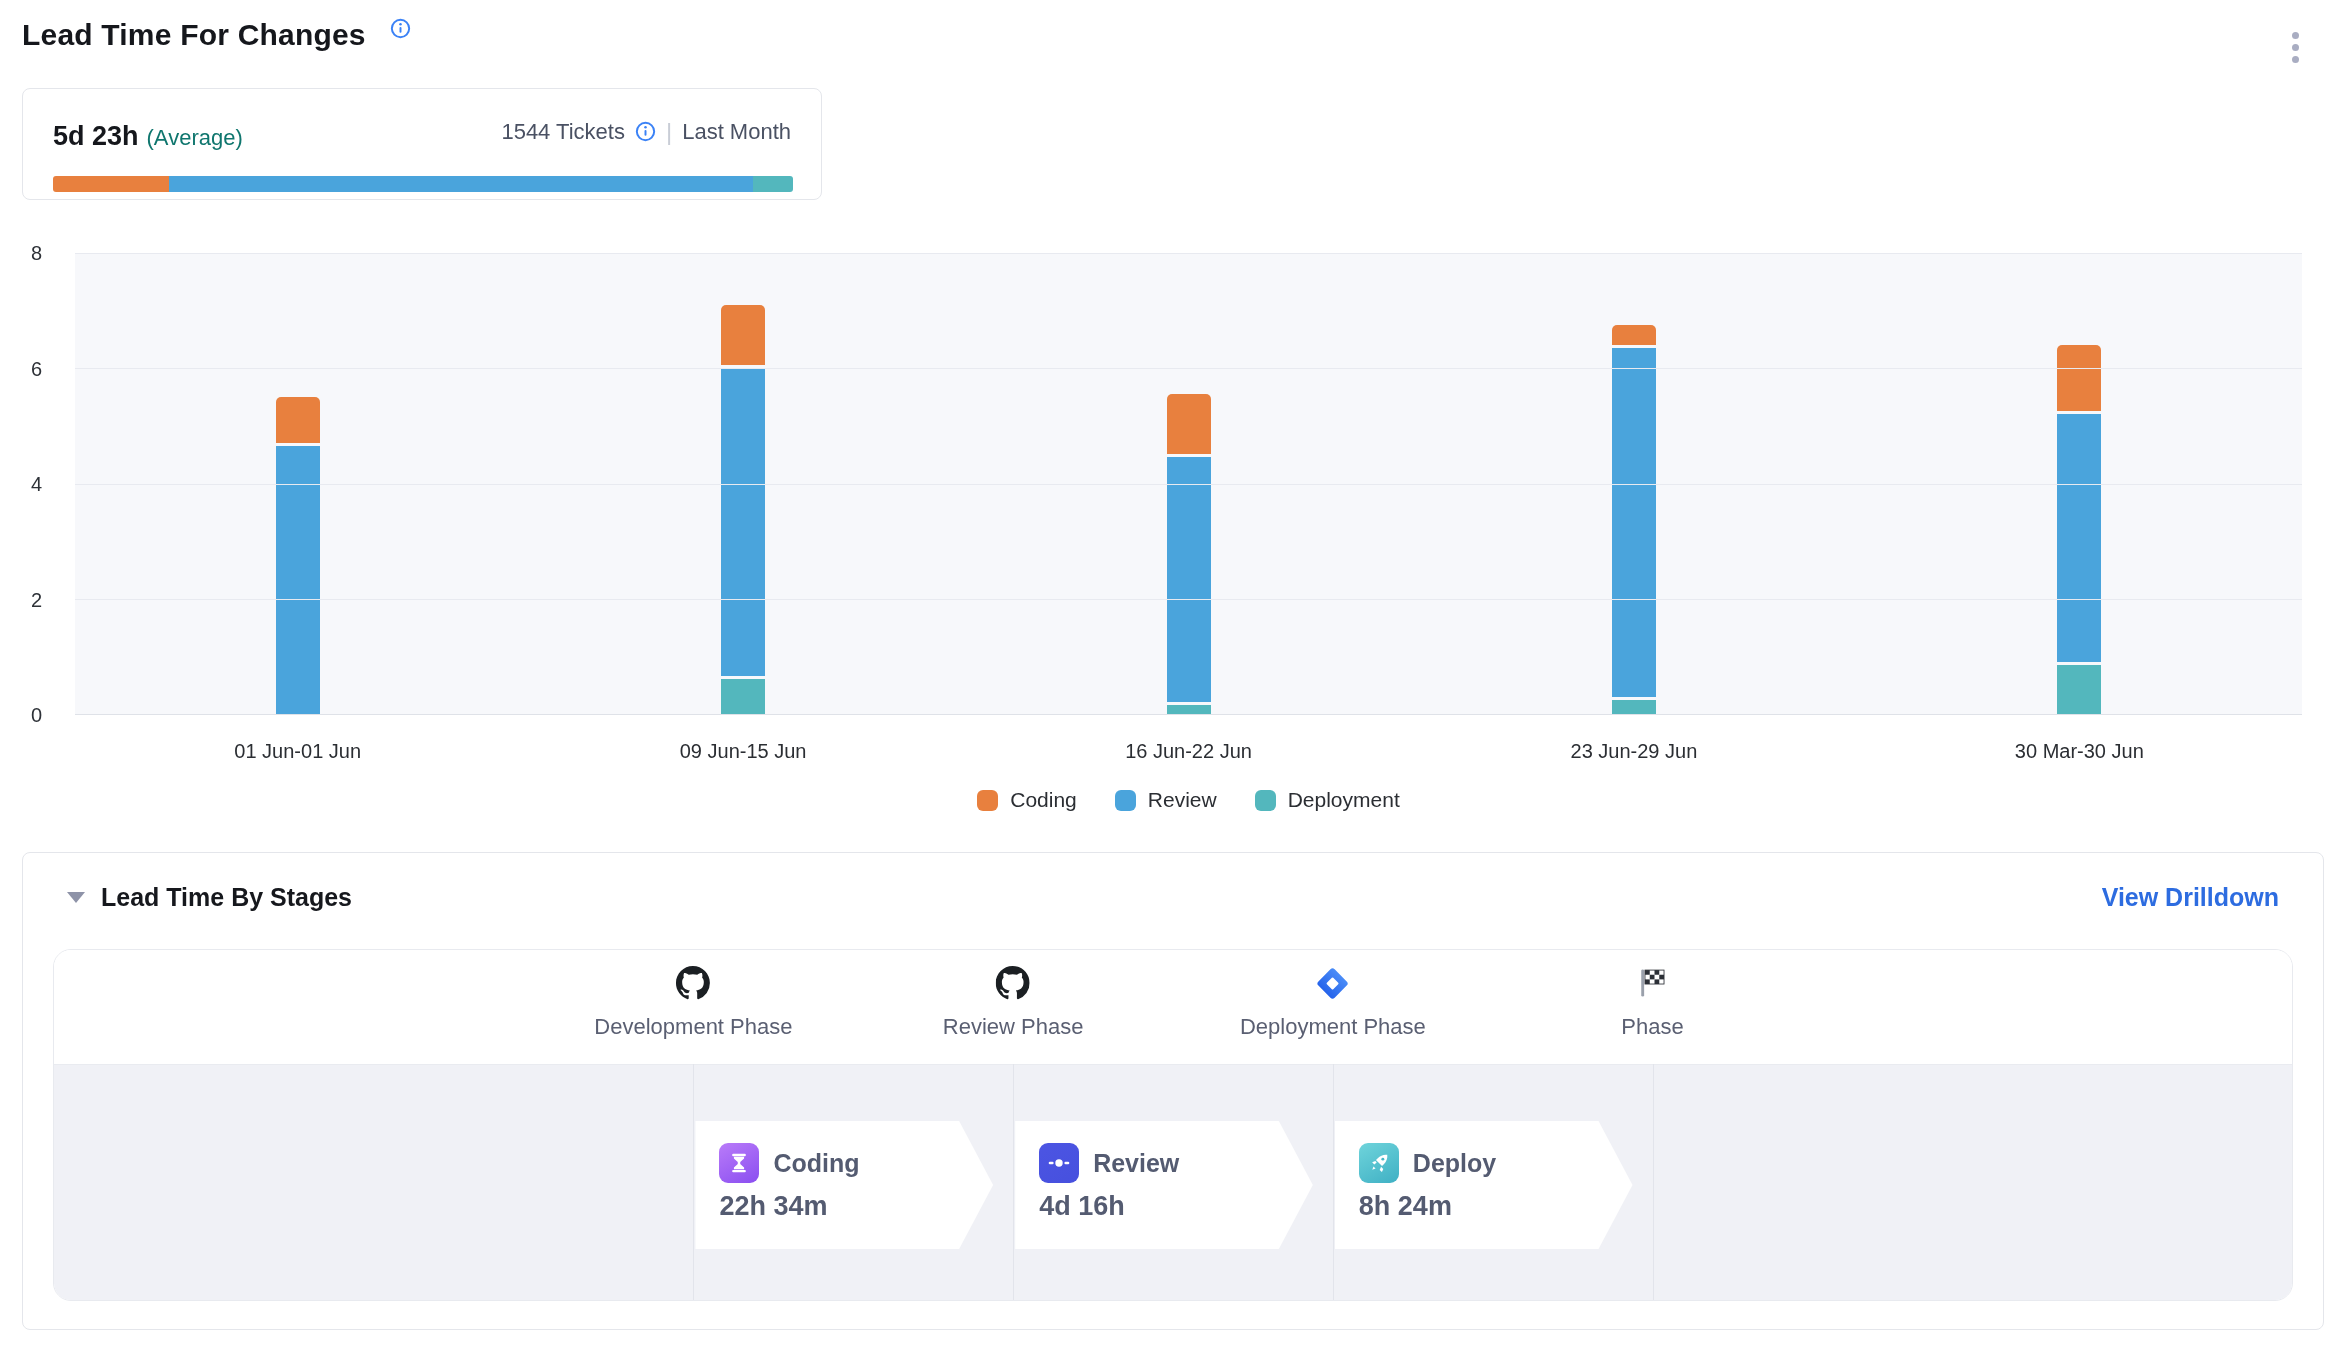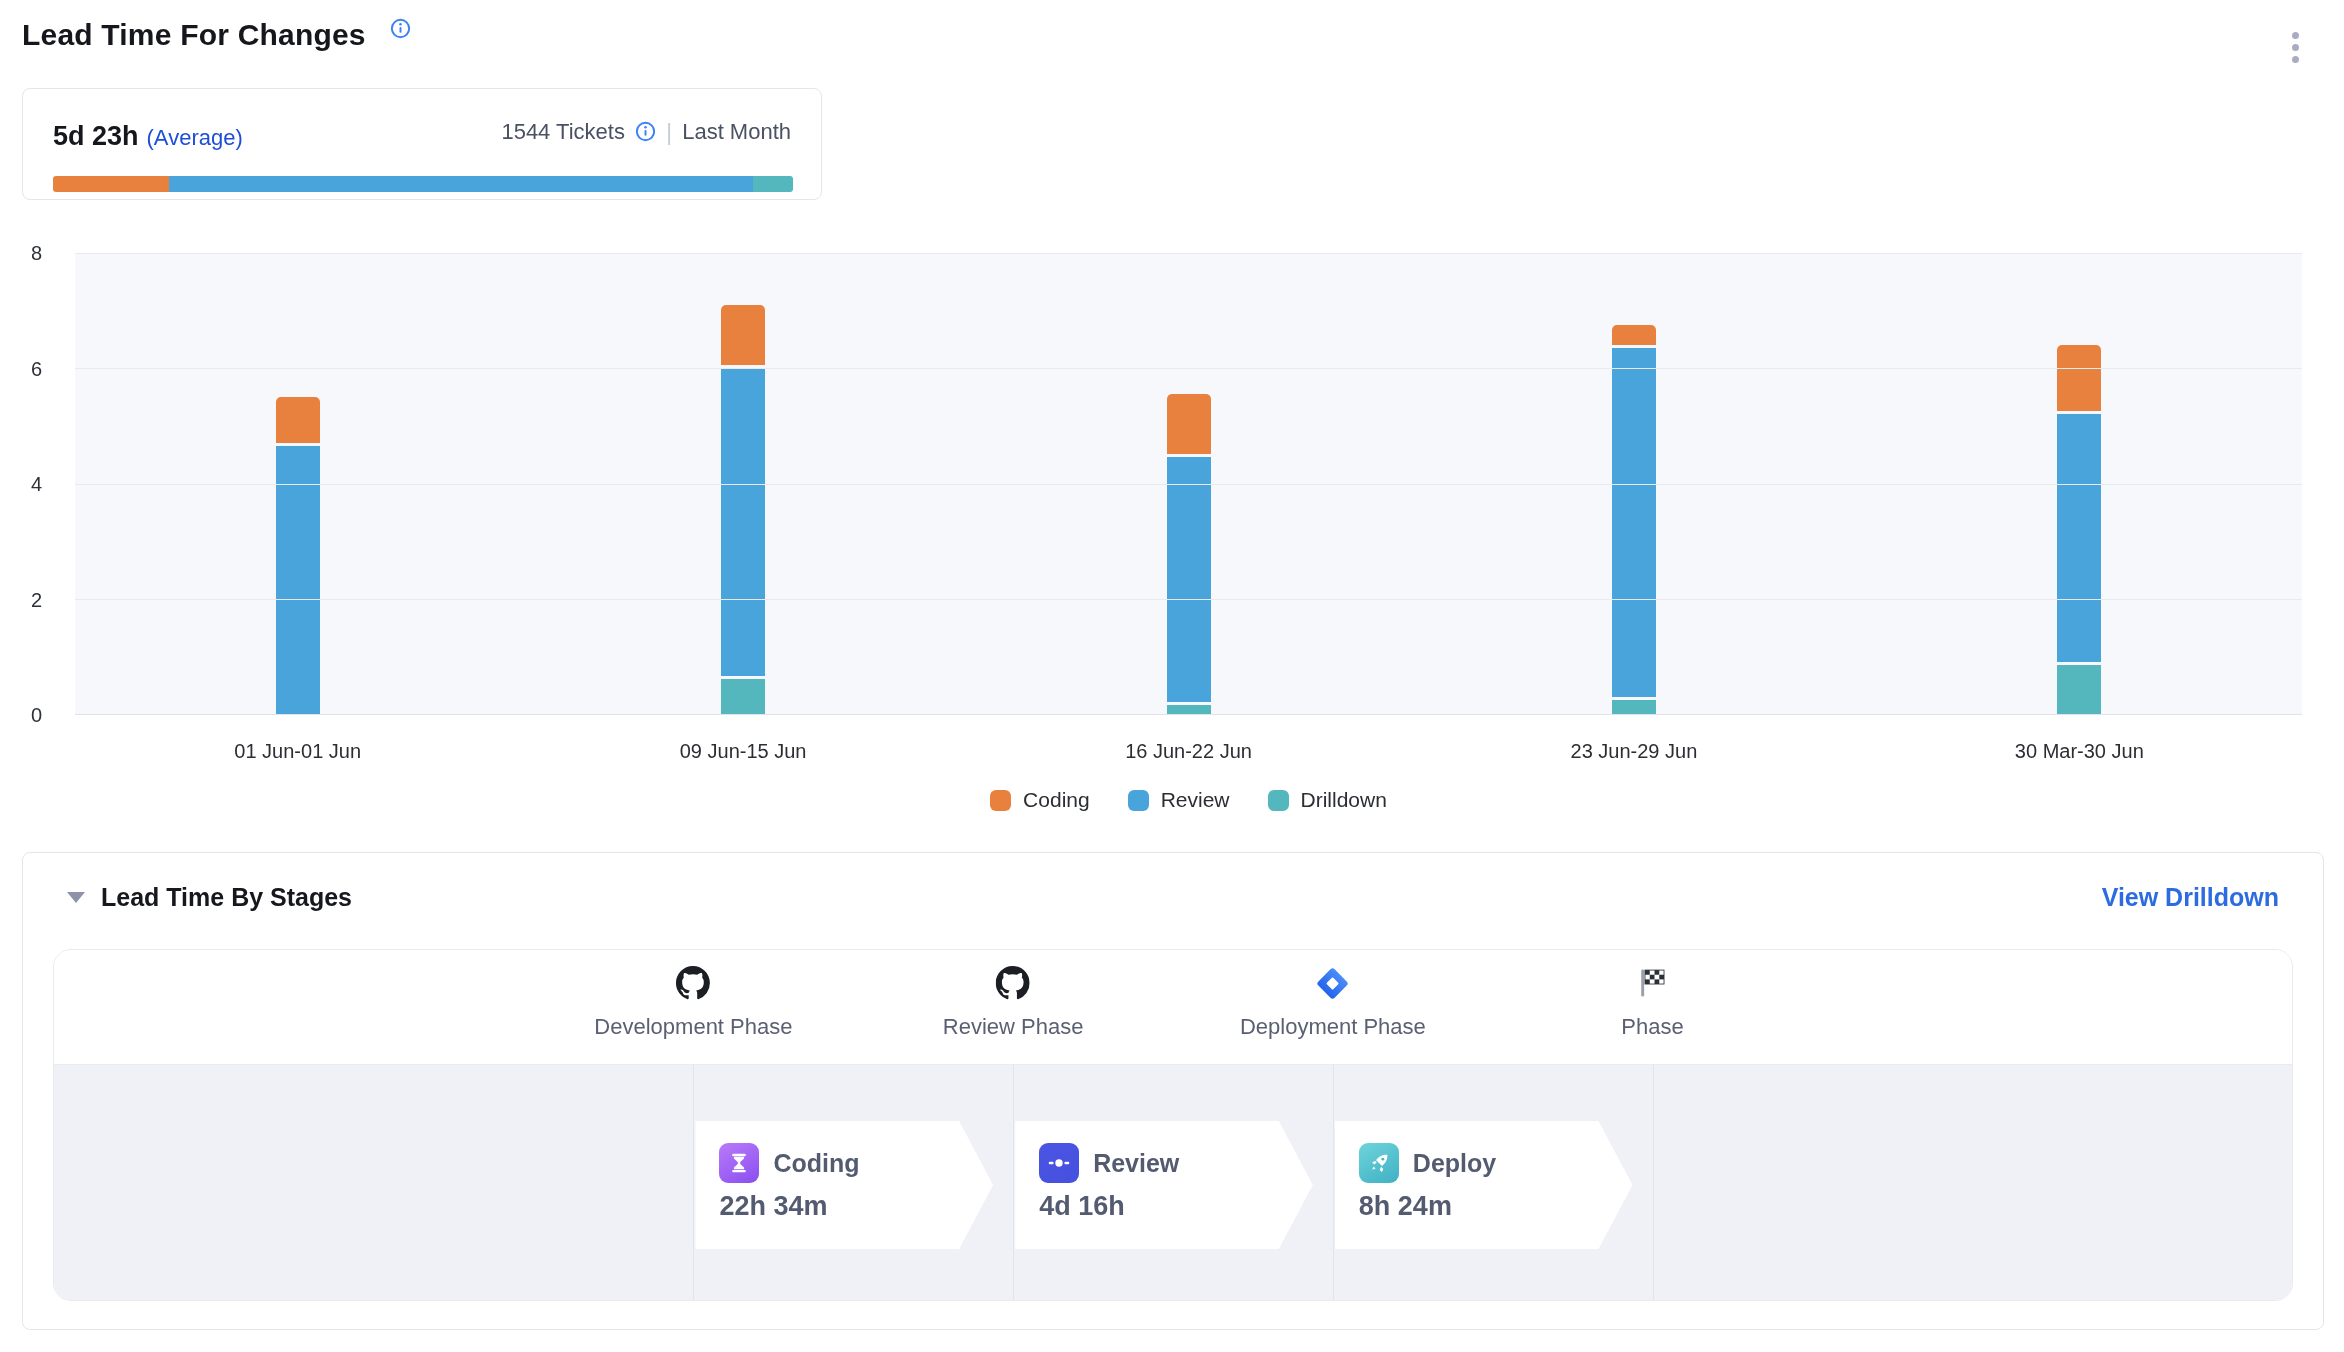--- a/index.html
+++ b/index.html
@@ -14,21 +14,21 @@
   .info-icon svg{ width:100%; height:100%; }
   .kebab{ position:absolute; left:2288px; top:28px; display:flex; flex-direction:column; gap:5px; padding:4px; cursor:pointer; }
   .kebab i{ width:7px; height:7px; border-radius:50%; background:#a9adc2; }
 
   
   .summary-card{ position:absolute; left:22px; top:88px; width:800px; height:112px;
                  border:1px solid #e4e6eb; border-radius:8px; background:#fff; padding:22px 30px 0 30px; }
   .summary-row{ display:flex; align-items:center; justify-content:space-between; }
   .summary-left{ display:flex; align-items:baseline; gap:8px; }
   .summary-value{ font-size:27px; font-weight:700; color:#15171c;margin-top:10px; }
-  .summary-suffix{ font-size:22px; color:#1d4ed8; }
+  .summary-suffix{ font-size:22px; color:#0f766e; }
   .summary-right{ display:flex; align-items:center; gap:10px; font-size:22px; color:#4a5163; }
   .summary-sep{ color:#c9cdd6; font-size:24px; }
   .summary-bar{ margin-top:24px; height:16px; width:740px; border-radius:3px; overflow:hidden; display:flex; }
   .summary-bar .seg{ height:100%; }
 
   
   .y-axis{ position:absolute; left:0; top:253px; width:48px; height:462px; }
   .ytick{ position:absolute; right:6px; transform:translateY(-50%); font-size:20px; color:#2e3238; }
   .plot{ position:absolute; left:75px; top:253px; width:2227px; height:462px;
          background:#f7f8fb; border-bottom:1px solid #dfe2e8; }
@@ -185,21 +185,21 @@
       <div class="legend-item">
         <div class="legend-swatch" style="background: rgb(232, 128, 62);"></div>
         <div class="legend-label">Coding</div>
       </div>
       <div class="legend-item">
         <div class="legend-swatch" style="background: rgb(74, 164, 220);"></div>
         <div class="legend-label">Review</div>
       </div>
       <div class="legend-item">
         <div class="legend-swatch" style="background: rgb(83, 183, 189);"></div>
-        <div class="legend-label">Drilldown</div>
+        <div class="legend-label">Deployment</div>
       </div>
     </div>
 
   <div class="stages-card">
     <div class="stages-header">
       <div class="stages-title-wrap">
         <span class="tri-down"></span>
         <span class="stages-title">Lead Time By Stages</span>
       </div>
       <span class="drilldown">View Drilldown</span>

